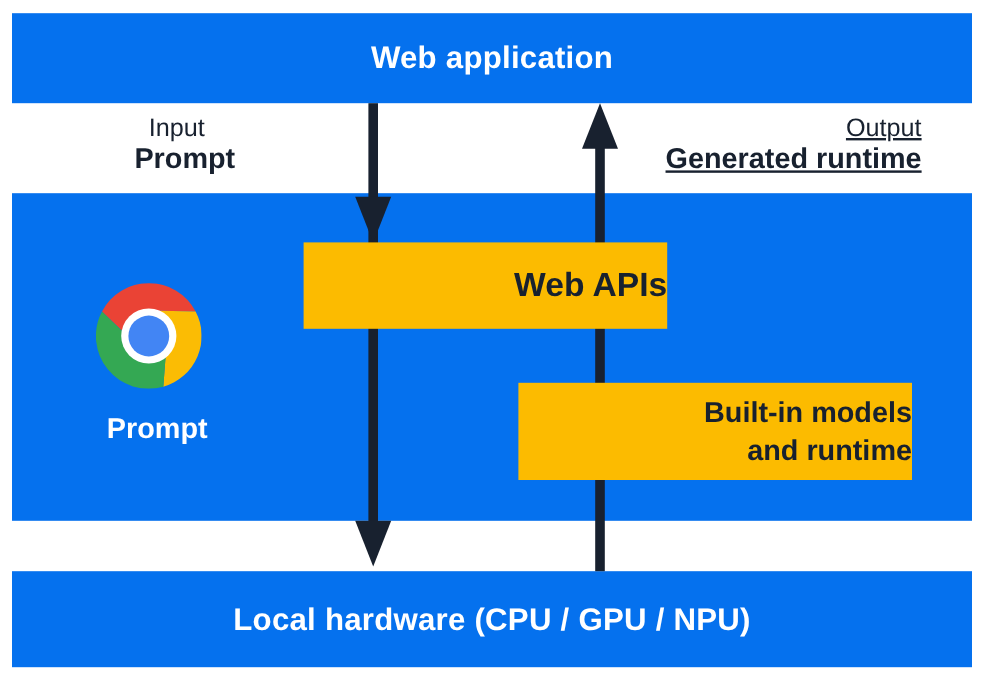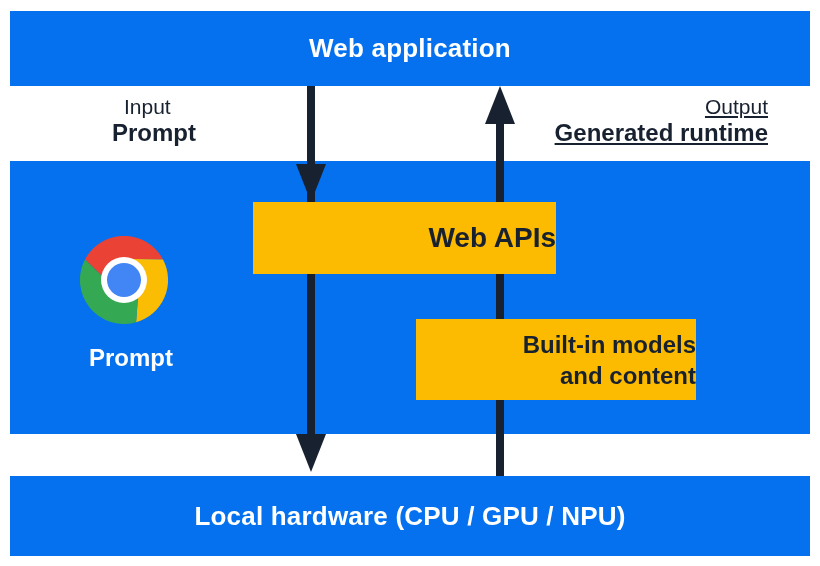--- a/index.html
+++ b/index.html
@@ -24,21 +24,21 @@
   .io-group{position:absolute;top:95px;z-index:3;color:var(--c-navy);}
   .io-group.left{left:112px;text-align:left;}
   .io-group.right{right:52px;text-align:right;text-decoration:underline;}
   .io-label{font-size:21px;line-height:24px;font-weight:normal;margin-left:12px;}
   .io-value{font-size:24px;line-height:28px;font-weight:bold;}
 
   .ybox{position:absolute;background:var(--c-yellow);z-index:3;color:var(--c-navy);
         display:flex;flex-direction:column;align-items:flex-end;justify-content:center;
         font-weight:bold;text-align:center;}
   .ybox.web-apis{left:253px;top:202px;width:303px;height:72px;font-size:28px;}
-  .ybox.builtin{left:416px;top:319px;width:280px;height:81px;font-size:24px;line-height:31px;}
+  .ybox.builtin{left:432px;top:319px;width:328px;height:81px;font-size:24px;line-height:31px;}
 
   .arrow-line{position:absolute;width:8px;background:var(--c-navy);z-index:2;}
   .arrow-line.down{left:307px;top:86px;height:354px;}
   .arrow-line.up{left:496px;top:120px;height:356px;}
 
   .arrowhead{position:absolute;width:0;height:0;z-index:2;
              border-left:15px solid transparent;border-right:15px solid transparent;}
   .arrowhead.down{border-top:38px solid var(--c-navy);}
   .arrowhead.up{border-bottom:38px solid var(--c-navy);}
   .arrowhead.down-mid{left:296px;top:164px;}
@@ -82,20 +82,20 @@
     <circle cx="44" cy="44" r="23" fill="#ffffff"></circle>
     <circle cx="44" cy="44" r="17" fill="#4285f4"></circle>
   </svg>
   <div class="browser-label">Prompt</div>
 
   <div class="ybox web-apis">
     <span>Web APIs</span>
   </div>
   <div class="ybox builtin">
     <span>Built-in models</span>
-    <span>and content</span>
+    <span>and runtime</span>
   </div>
 
   <div class="bar bottom">
     <span class="bar-label">Local hardware (CPU / GPU / NPU)</span>
   </div>
 
 </div>
 
 </body></html>

